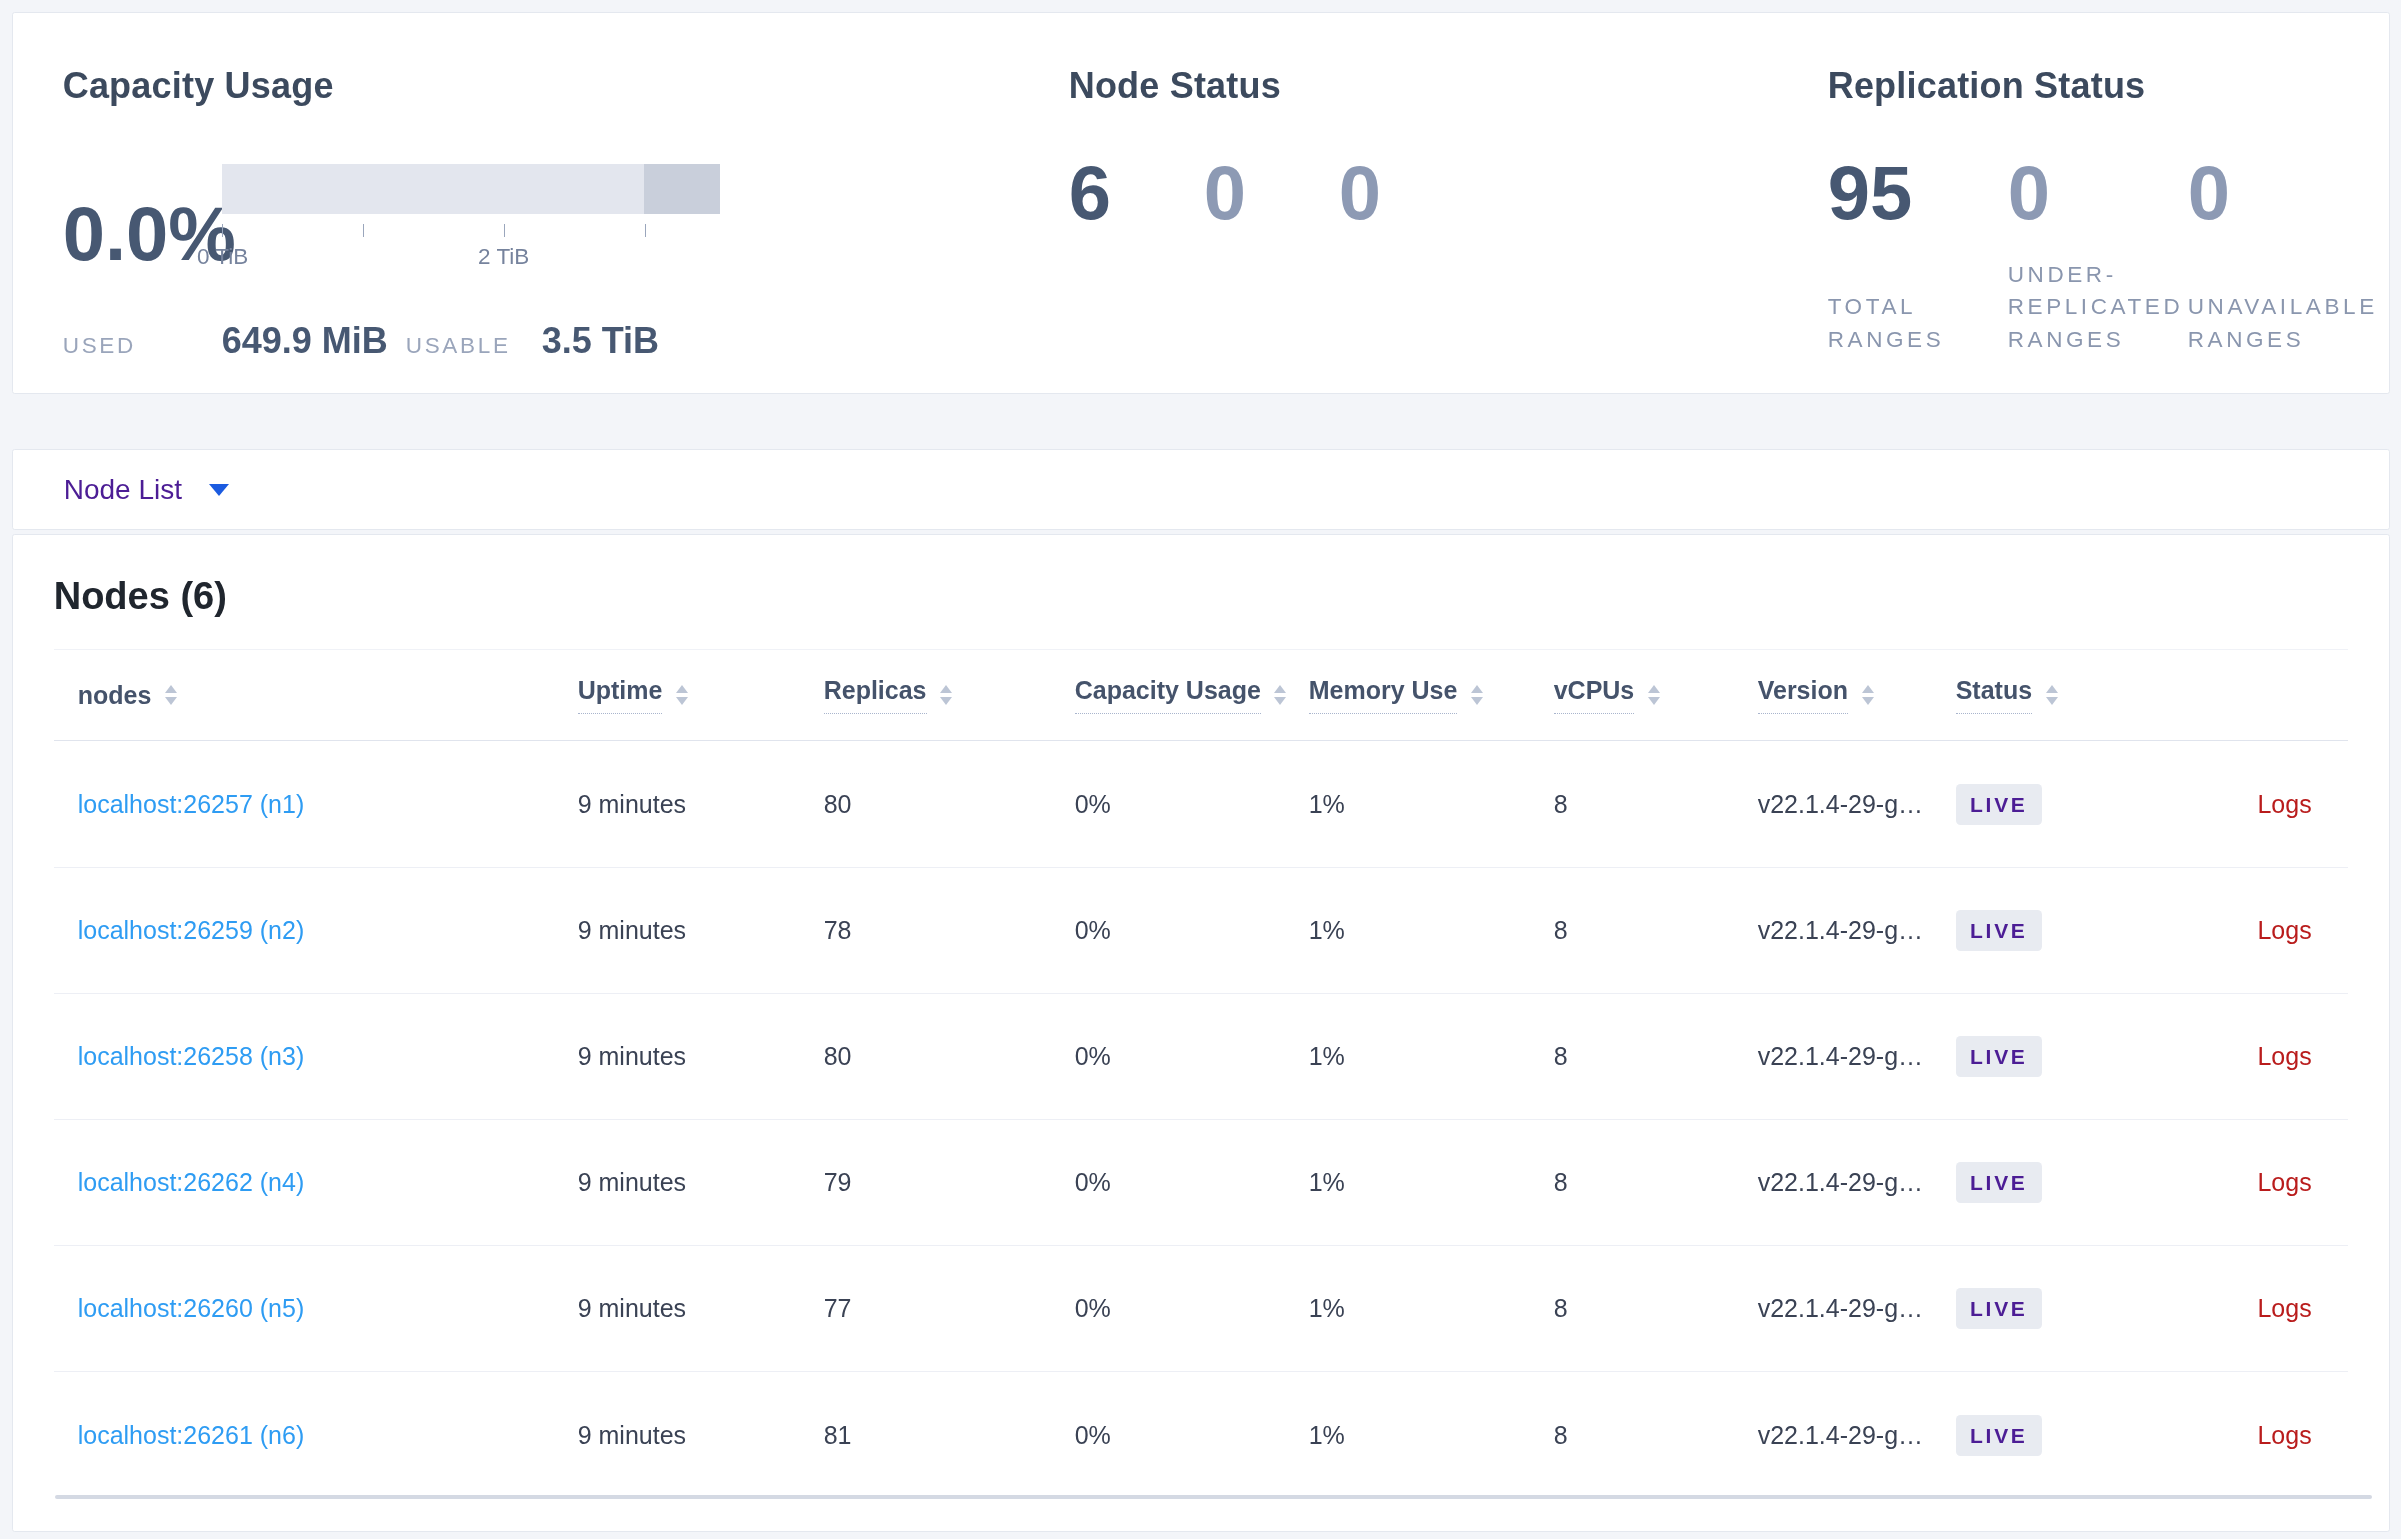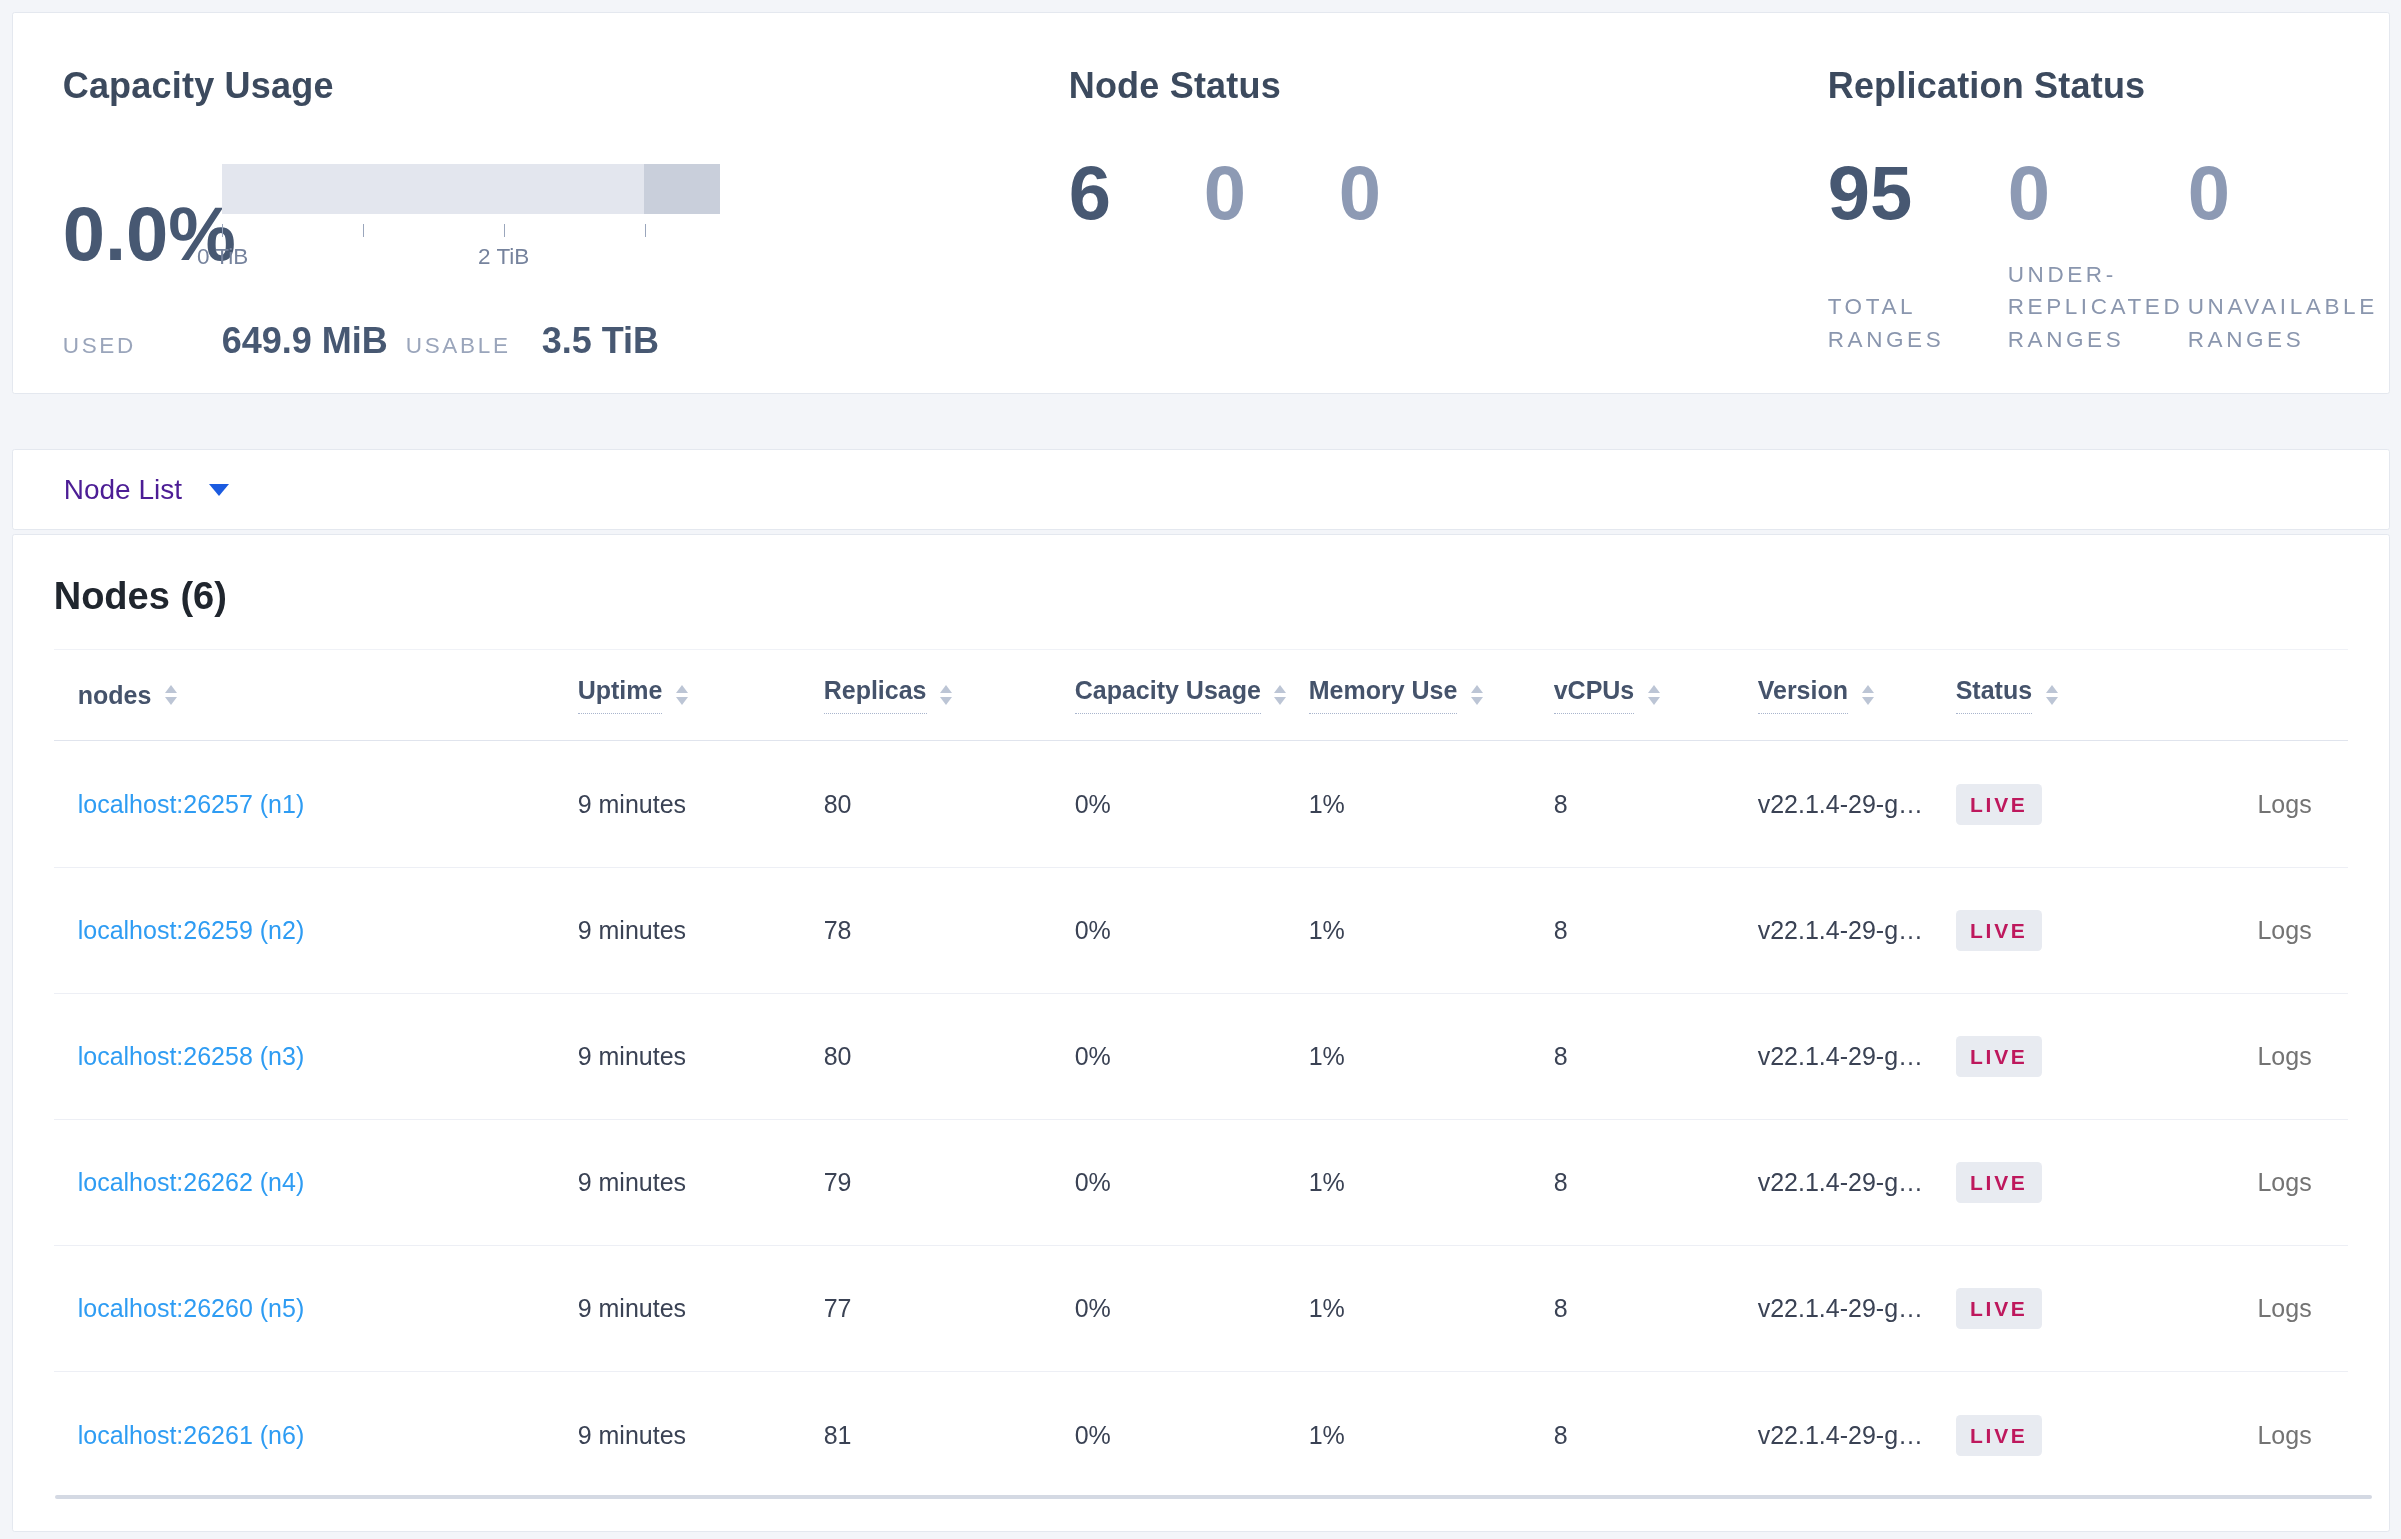--- a/index.html
+++ b/index.html
@@ -55,24 +55,24 @@
   .trow{height:126px;border-bottom:0.9px solid #edeff5;}
   .trow:last-child{border-bottom:none;}
   .hcell{display:flex;align-items:center;}
   .hlabel{font-size:25px;font-weight:700;color:#45536b;}
   .hlabel.underlined{border-bottom:1.8px dotted #a9b5cd;padding-bottom:8px;}
   .sort{display:flex;flex-direction:column;gap:4.5px;margin-left:13.5px;}
   .sort .up{width:0;height:0;border-left:6.3px solid transparent;border-right:6.3px solid transparent;border-bottom:8px solid #bcc5d5;}
   .sort .down{width:0;height:0;border-left:6.3px solid transparent;border-right:6.3px solid transparent;border-top:8px solid #bcc5d5;}
   .cell{font-size:25px;color:#3a4254;}
   a.link{font-size:25px;color:#2e9cf3;text-decoration:none;cursor:pointer;}
-  a.logs{font-size:25px;color:#737373;text-decoration:none;cursor:pointer;}
+  a.logs{font-size:25px;color:#b91c1c;text-decoration:none;cursor:pointer;}
   .right{justify-self:end;}
   .badge{display:inline-block;background:#e8ebf1;border-radius:4.5px;padding:10px 14.4px;
-    font-size:21px;font-weight:700;letter-spacing:2.7px;color:#be185d;line-height:1;}
+    font-size:21px;font-weight:700;letter-spacing:2.7px;color:#4c1d95;line-height:1;}
   .hscroll{position:absolute;left:42px;bottom:32px;width:2317px;height:4.5px;background:#d4d9e3;border-radius:2.7px;cursor:pointer;}
 </style>
 </head>
 <body>
 
 <div>
 
   <section id="top-card" class="card">
 
     <div class="col col-capacity">

